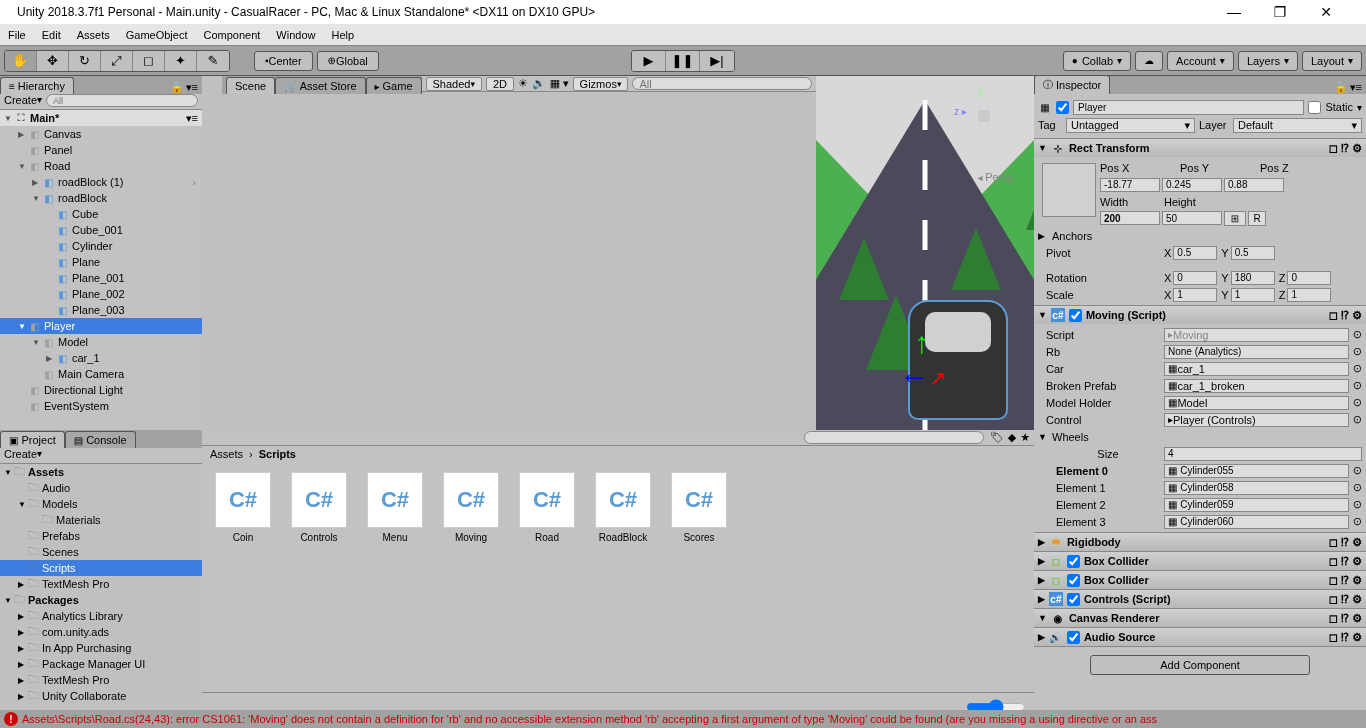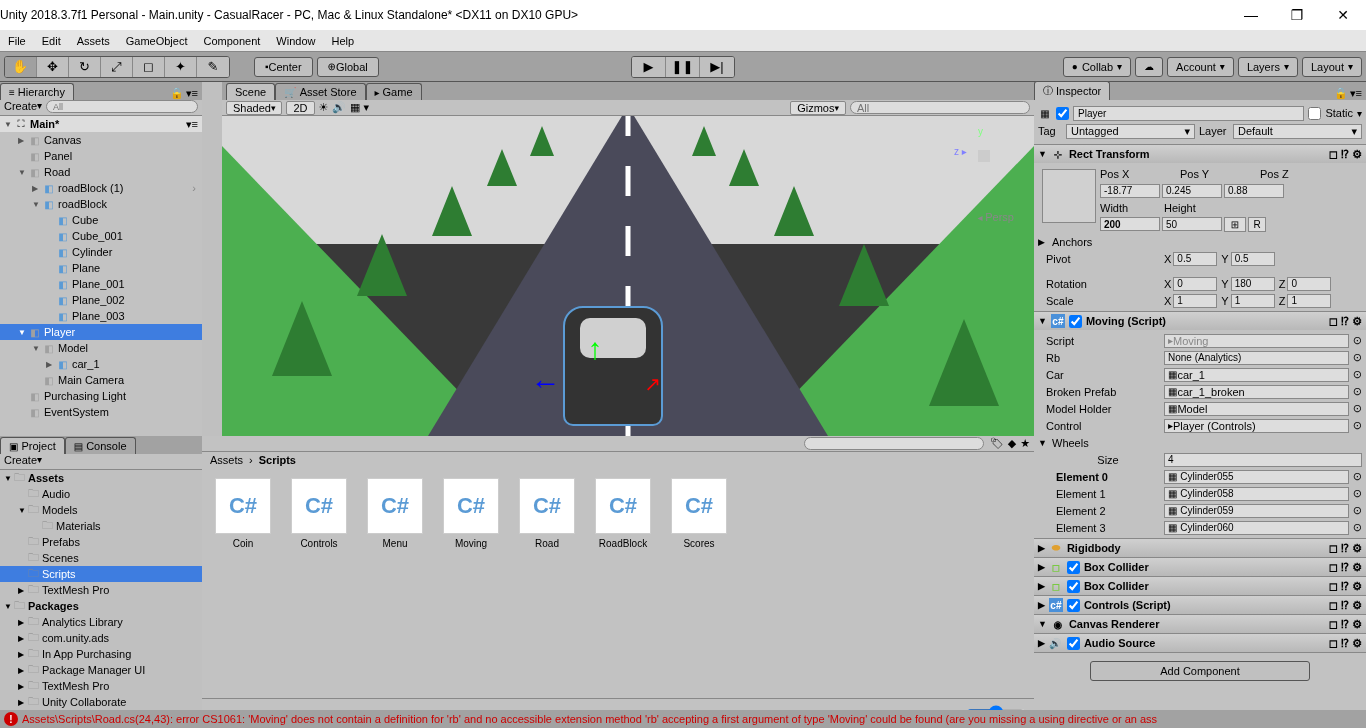--- a/index.html
+++ b/index.html
@@ -1,17 +1,17 @@
 <!DOCTYPE html>
 <html><head>
 <meta charset="utf-8">
 <style>
 * { margin: 0; padding: 0; box-sizing: border-box; font-family: Arial, sans-serif; font-size: 11px; user-select: none; }
 body { width: 1366px; height: 728px; background: #c0c0c0; overflow: hidden; position: relative; }
-.titlebar { height: 30px; background: #fff; display: flex; align-items: center; padding: 0 0; }
+.titlebar { height: 24px; background: #fff; display: flex; align-items: center; padding: 0 17px; }
 .titlebar-text { flex: 1; font-size: 12px; }
 .titlebar-btns { display: flex; gap: 0; }
 .titlebar-btn { width: 46px; height: 30px; display: flex; align-items: center; justify-content: center; font-size: 14px; }
 .menubar { height: 22px; background: #e6e6e6; display: flex; align-items: center; padding: 0 8px; gap: 16px; border-bottom: 1px solid #888; }
 .menubar span { font-size: 11px; }
 .toolbar { height: 30px; background: #a2a2a2; display: flex; align-items: center; padding: 0 4px; gap: 4px; border-bottom: 1px solid #555; }
 .tool-group { display: flex; background: #c0c0c0; border: 1px solid #555; border-radius: 3px; overflow: hidden; }
 .tool-btn { width: 32px; height: 20px; display: flex; align-items: center; justify-content: center; border-right: 1px solid #888; background: #c0c0c0; font-size: 13px; }
 .tool-btn:last-child { border-right: none; }
 .tool-btn.active { background: #a0a0a0; }
@@ -235,21 +235,21 @@
             <span>car_1</span>
           </div>
           <div class="h-item" style="padding-left: 32px;">
             <span class="h-arrow"></span>
             <span class="h-icon cube-icon">◧</span>
             <span>Main Camera</span>
           </div>
           <div class="h-item" style="padding-left: 18px;">
             <span class="h-arrow"></span>
             <span class="h-icon cube-icon">◧</span>
-            <span>Purchasing Light</span>
+            <span>Directional Light</span>
           </div>
           <div class="h-item" style="padding-left: 18px;">
             <span class="h-arrow"></span>
             <span class="h-icon cube-icon">◧</span>
             <span>EventSystem</span>
           </div>
         </div>
     </div>
 
     <div style="flex:1; display:flex; flex-direction:column;">
@@ -282,21 +282,21 @@
           <div class="folder-row" style="padding-left: 18px;"><span style="width:10px;font-size:8px;">▶</span><span class="folder-icon">🗀</span>com.unity.ads</div>
           <div class="folder-row" style="padding-left: 18px;"><span style="width:10px;font-size:8px;">▶</span><span class="folder-icon">🗀</span>In App Purchasing</div>
           <div class="folder-row" style="padding-left: 18px;"><span style="width:10px;font-size:8px;">▶</span><span class="folder-icon">🗀</span>Package Manager UI</div>
           <div class="folder-row" style="padding-left: 18px;"><span style="width:10px;font-size:8px;">▶</span><span class="folder-icon">🗀</span>TextMesh Pro</div>
           <div class="folder-row" style="padding-left: 18px;"><span style="width:10px;font-size:8px;">▶</span><span class="folder-icon">🗀</span>Unity Collaborate</div>
         </div>
     </div>
   </div>
 
   <div class="center-panel">
-    <div style="height:354px; display:flex; flex-direction:column;padding-left:20px;">
+    <div style="height:354px; display:flex; flex-direction:row;padding-left:20px;">
       <div class="scene-tabs">
         <div class="panel-tab">
             <span>Scene</span>
           </div>
         <div class="panel-tab inactive">🛒 <span>Asset Store</span></div>
         <div class="panel-tab inactive">▸ <span>Game</span></div>
       </div>
       <div class="scene-toolbar">
         <div class="scene-dropdown"><span>Shaded</span> ▾</div>
         <div class="scene-dropdown">

